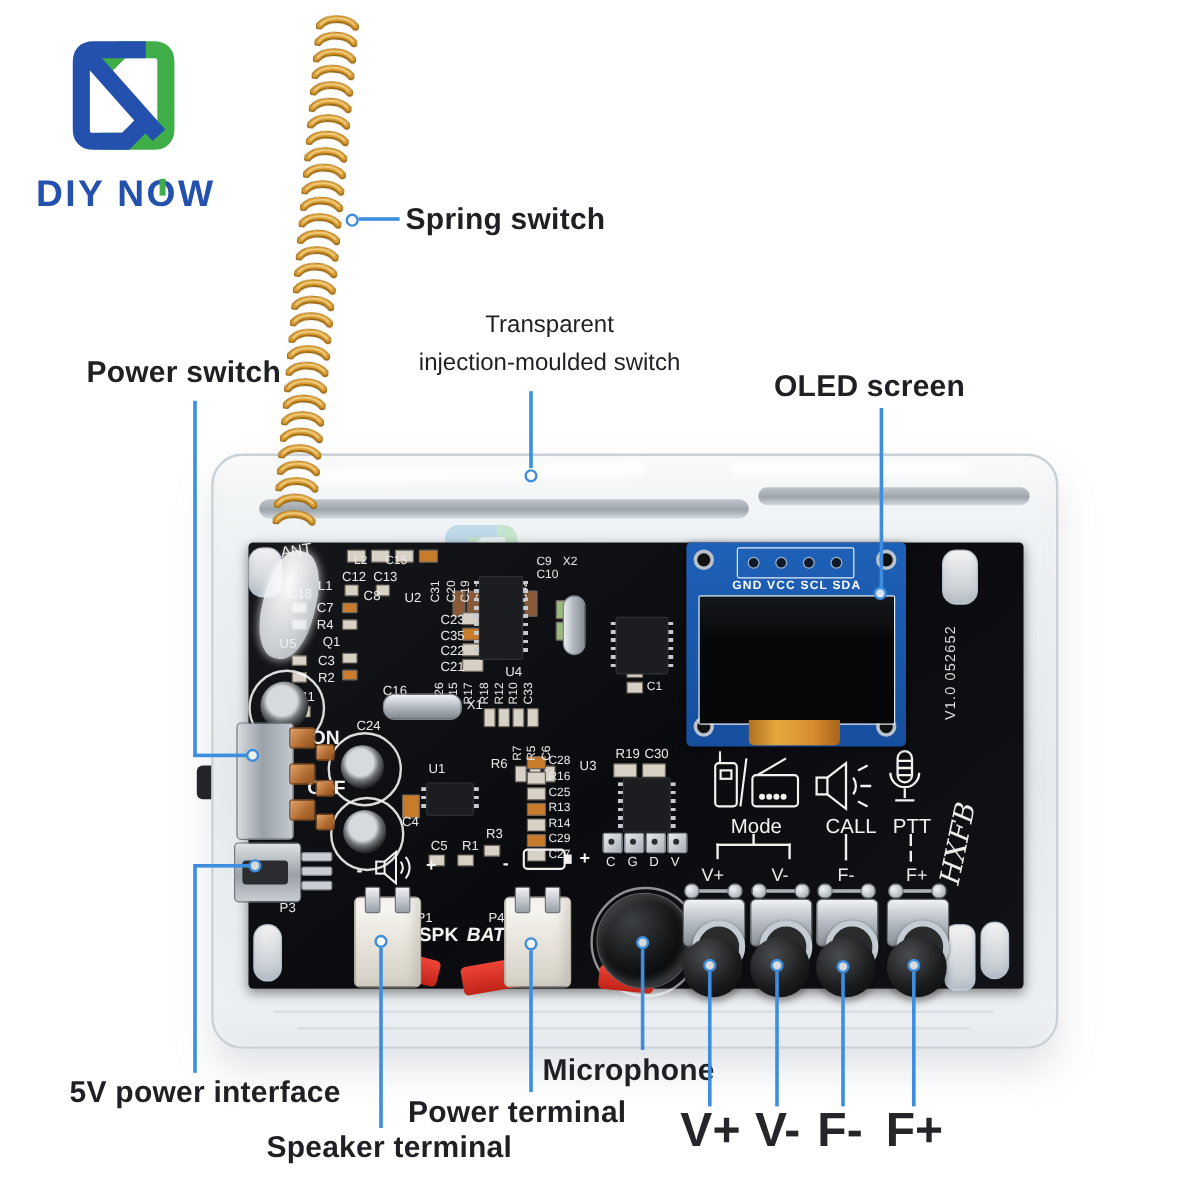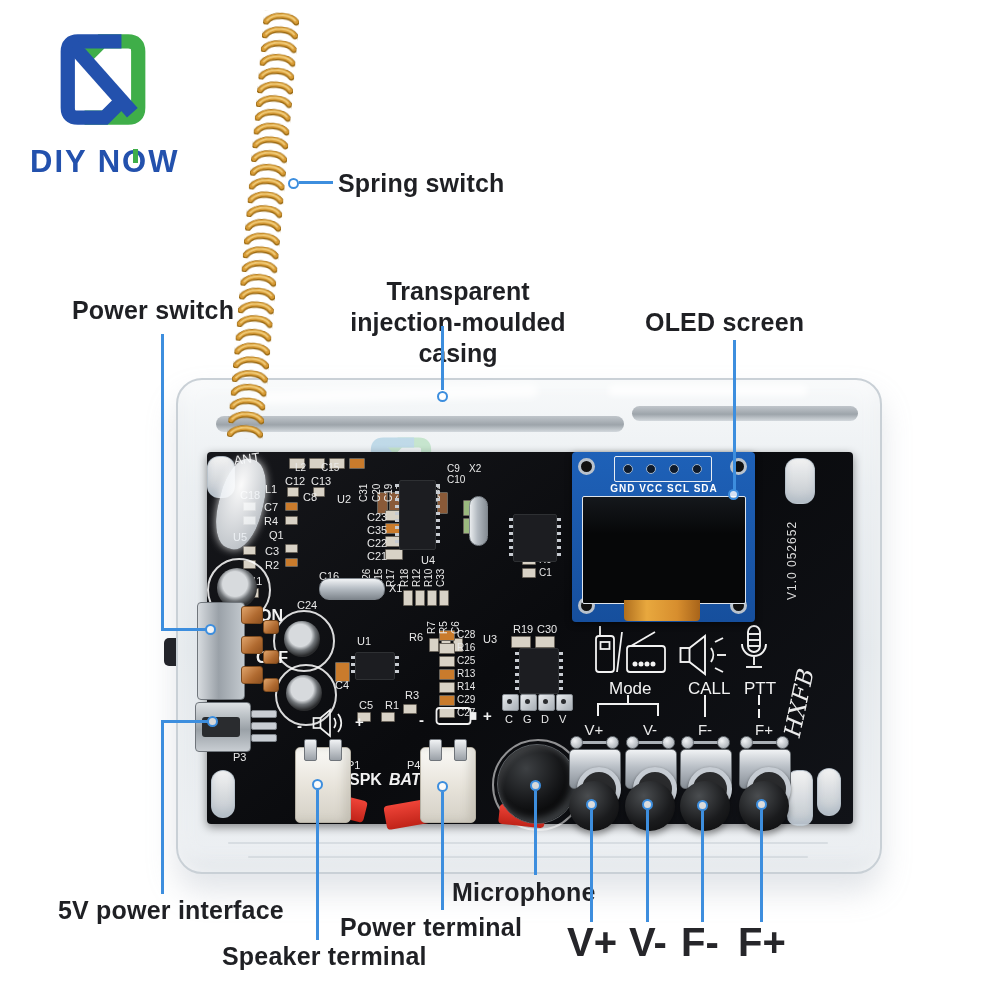--- a/index.html
+++ b/index.html
@@ -107,21 +107,21 @@
   .oled-screen{position:absolute;left:10px;top:44px;width:162px;height:106px;border:1px solid #dfe5ec;
         background:linear-gradient(180deg,#15181c,#060708 35%);border-radius:2px;}
   .oled-flex{position:absolute;left:52px;top:148px;width:76px;height:21px;
         background:linear-gradient(90deg,#b06f1e,#e8a83e 30%,#d78e2e 70%,#a8641a);border-radius:0 0 4px 4px;}
   
   .overlay{position:absolute;inset:0;z-index:40;pointer-events:none;}
   .ll{position:absolute;background:#3d8ede;}
   .mk{position:absolute;width:11px;height:11px;box-sizing:border-box;border:2.5px solid #3d8ede;
       border-radius:50%;background:rgba(255,255,255,.82);}
   .lab{position:absolute;font-weight:700;font-size:25px;color:#1f2024;letter-spacing:.2px;white-space:nowrap;}
-  .lab2{position:absolute;font-weight:700;font-size:25px;color:#1f2024;text-align:center;line-height:31px;margin-top:20px;}
+  .lab2{position:absolute;font-weight:400;font-size:20px;color:#1f2024;text-align:center;line-height:31px;}
   .biglab{position:absolute;width:90px;text-align:center;font-weight:600;font-size:40px;color:#26262a;}
 </style>
 </head>
 <body>
 
 <div class="stage">
 
   <div class="logo">
     <svg width="116" height="104" viewBox="0 0 124 124">
       <path d="M40 107 L92 107 Q104 107 104 95 L104 28 Q104 16 92 16 L60 16 L37 39" stroke="#3fae49" stroke-width="17" fill="none"></path>
@@ -479,21 +479,21 @@
   </div>
 
   <div class="overlay">
 
     <div class="mk" style="left:288px;top:178px;"></div>
     <div class="ll" style="left:299px;top:181px;width:34px;height:3px;"></div>
     <div class="lab" style="left:338px;top:169px;">Spring switch</div>
 
     <div class="lab2" style="left:312px;top:256px;width:292px;">
       <div>Transparent</div>
-      <div>injection-moulded casing</div>
+      <div>injection-moulded switch</div>
     </div>
     <div class="ll" style="left:441px;top:326px;width:3px;height:64px;"></div>
     <div class="mk" style="left:437px;top:391px;"></div>
 
     <div class="lab" style="left:645px;top:308px;text-align:right;">OLED screen</div>
     <div class="ll" style="left:733px;top:340px;width:3px;height:150px;"></div>
     <div class="mk" style="left:728px;top:489px;"></div>
 
     <div class="lab" style="left:72px;top:296px;">Power switch</div>
     <div class="ll" style="left:161px;top:334px;width:3px;height:296px;"></div>

